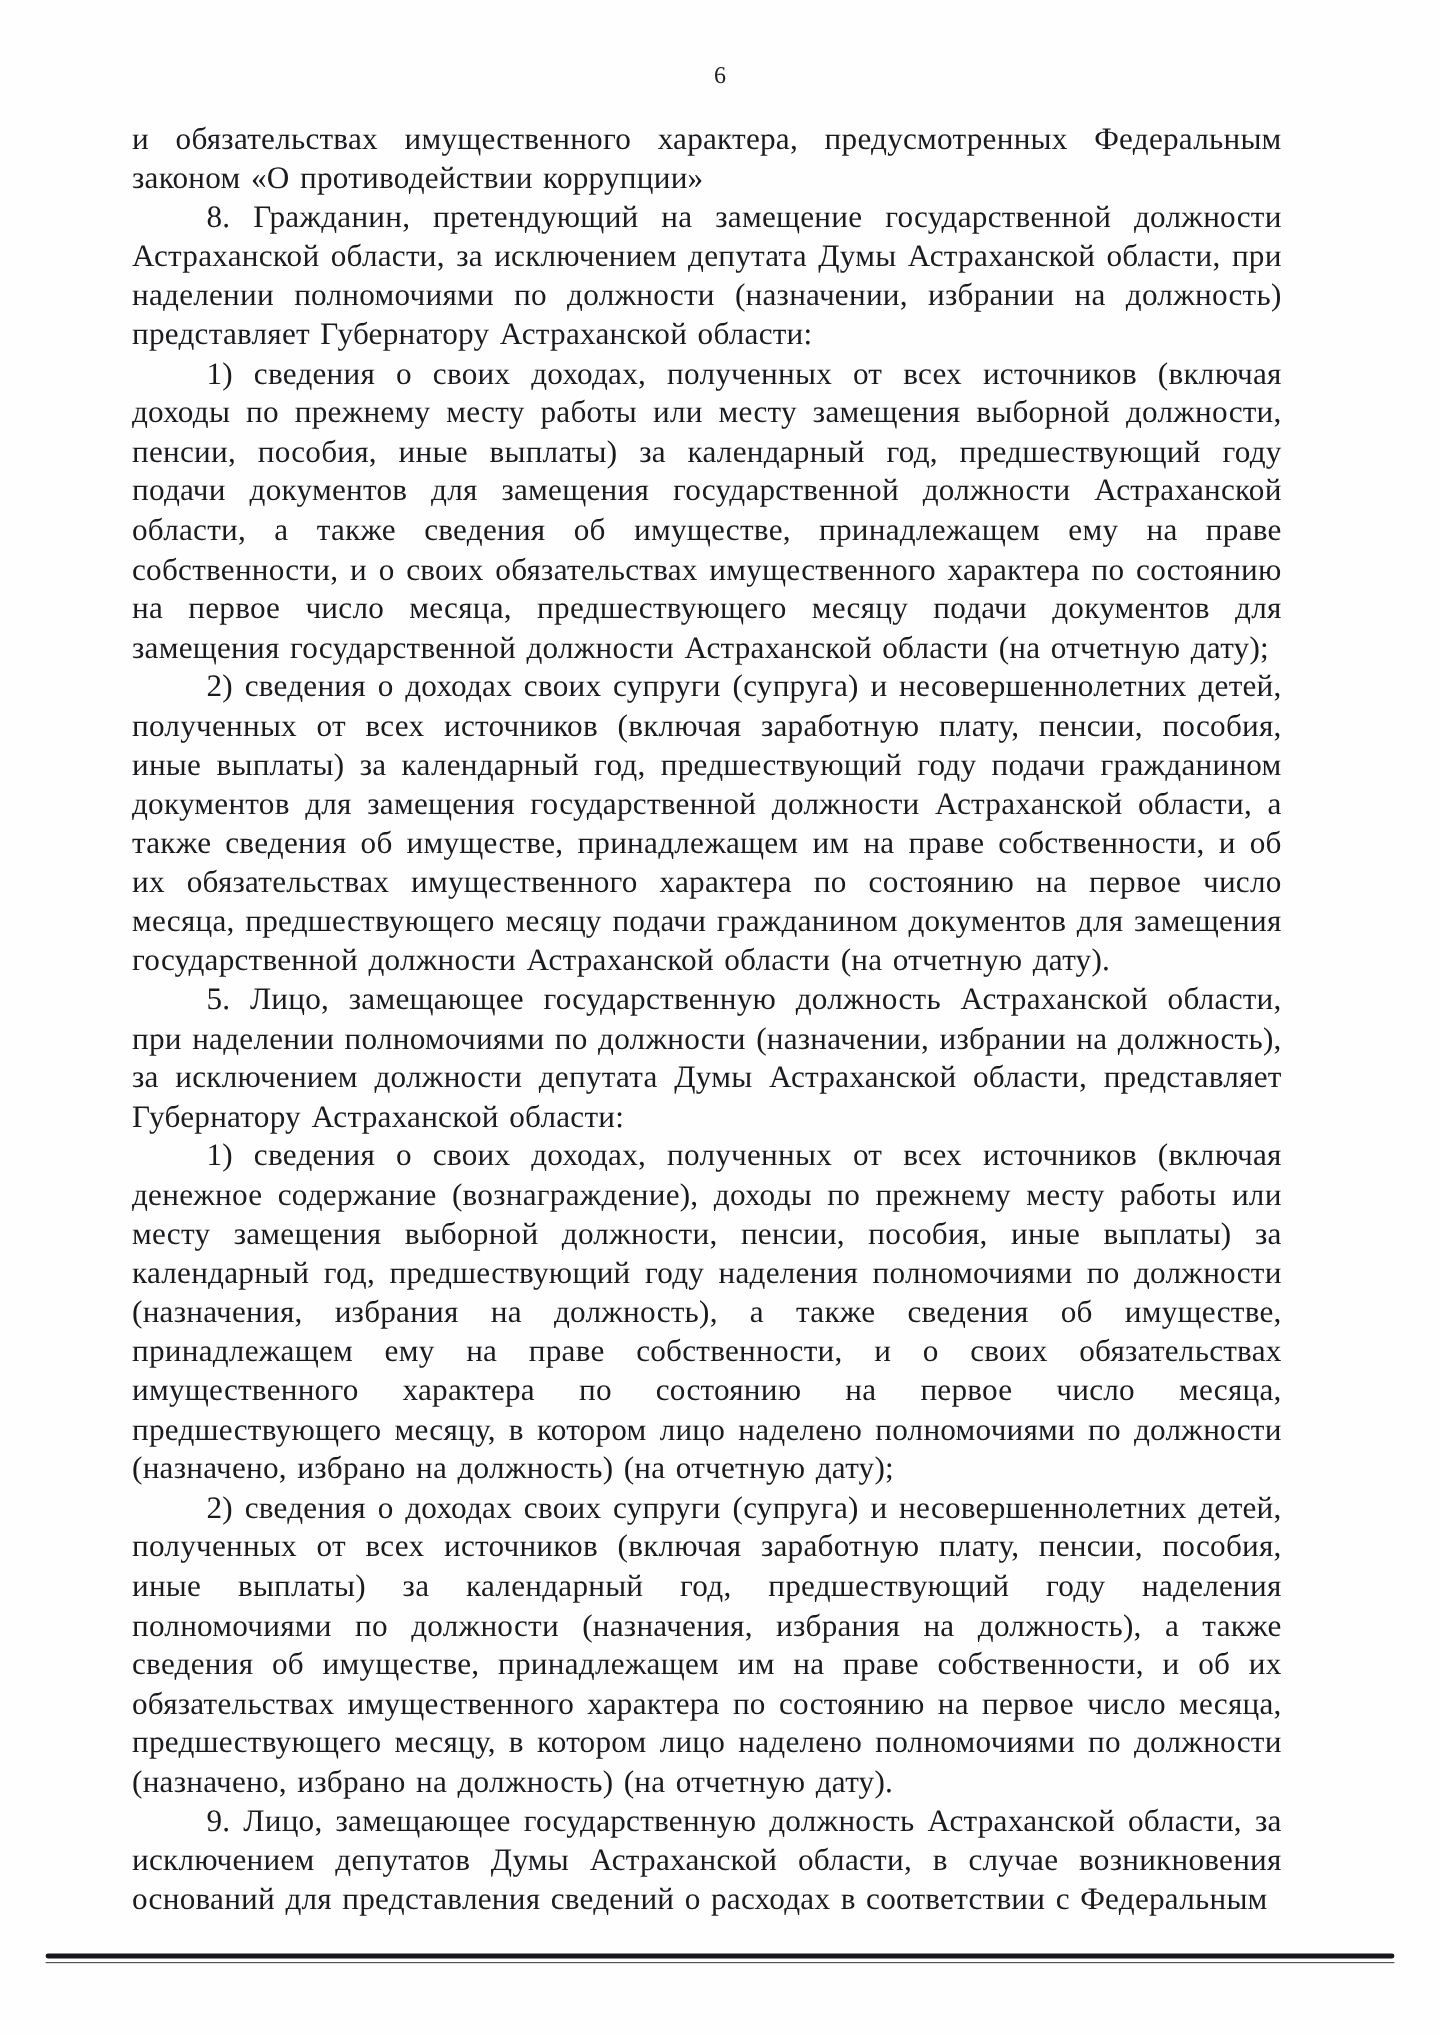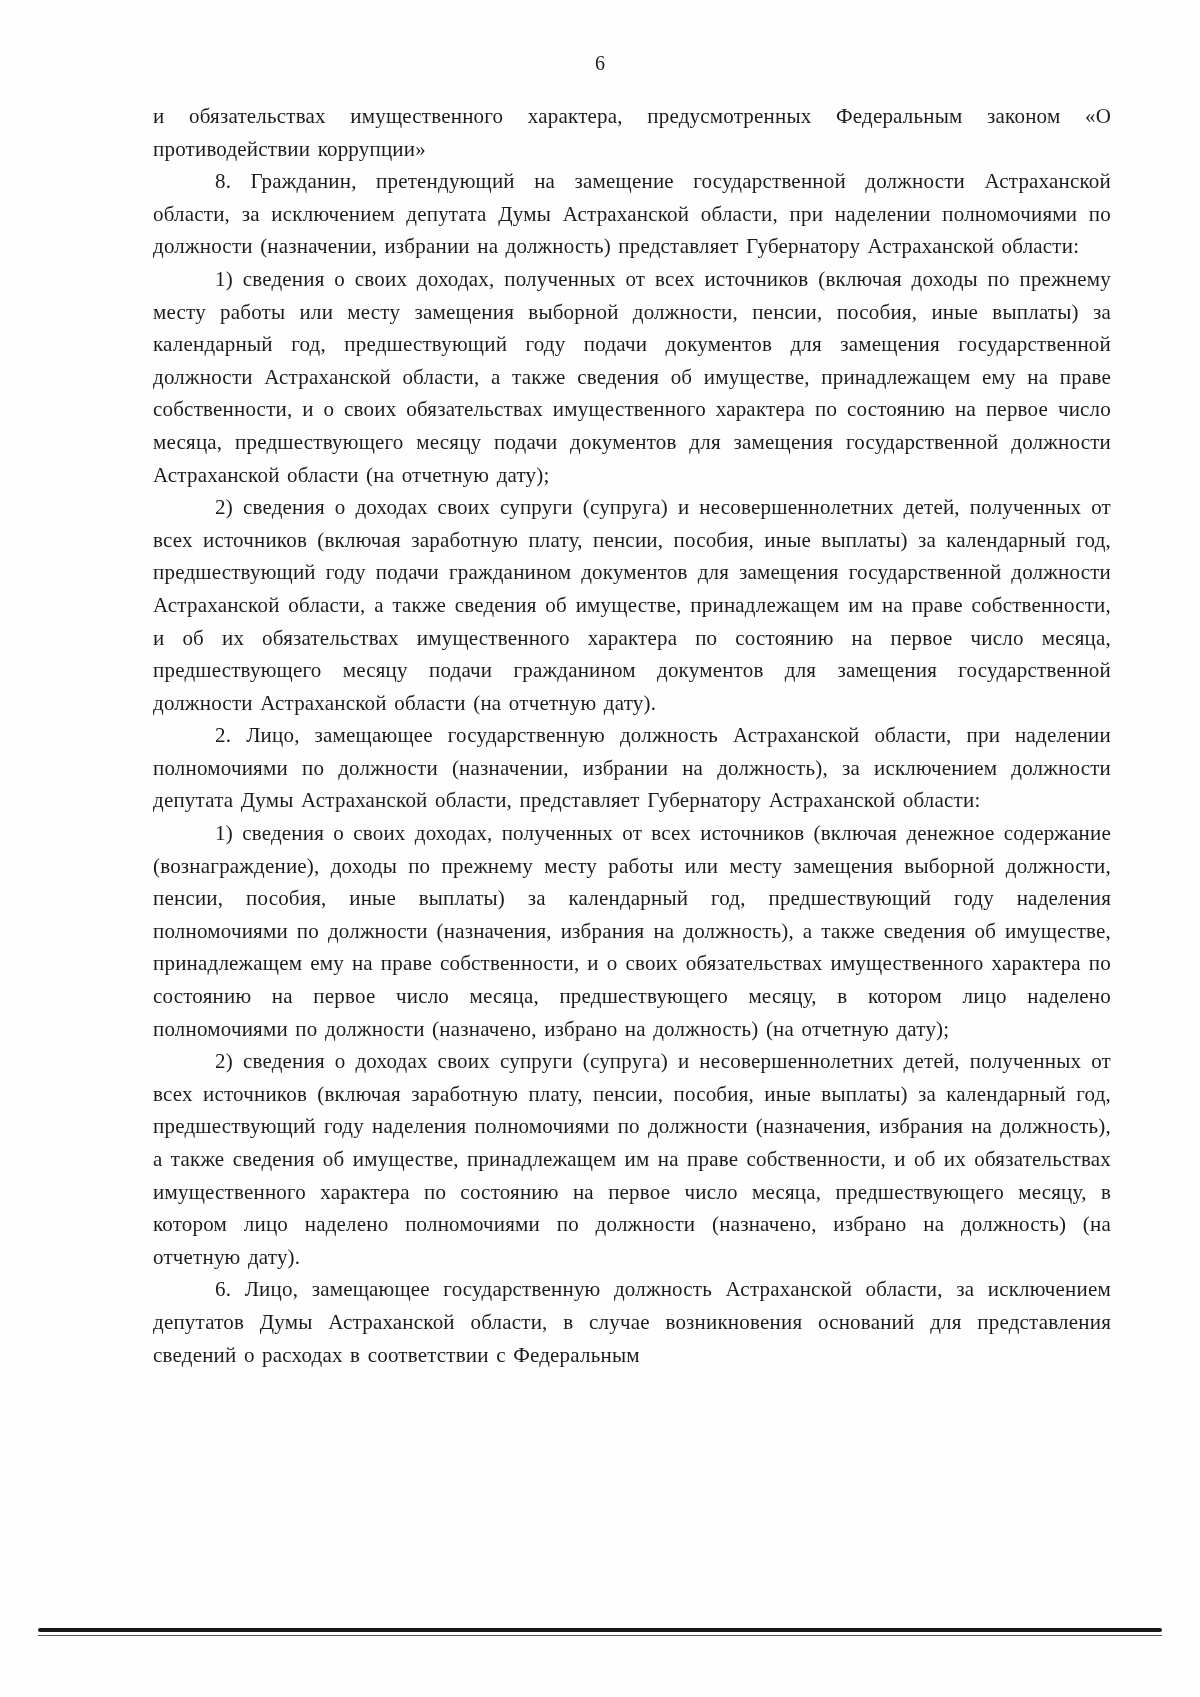--- a/index.html
+++ b/index.html
@@ -25,26 +25,25 @@
     width: 100%;
     text-align: center;
     font-size: 20px;
     color: #222;
   }
   .doc-body {
     position: absolute;
     top: 100px;
     left: 110px;
     width: 958px;
-    font-size: 21px;
+    font-size: 26px;
     line-height: 32.6px;
     text-align: justify;
     letter-spacing: 0.2px;
     word-spacing: 2px;
-    margin-left: 43px;
   }
   .doc-body p {
     margin: 0;
     text-indent: 62px;
   }
   .doc-body p.no-indent {
     text-indent: 0;
   }
   .scan-line {
     position: absolute;
@@ -69,22 +68,22 @@
 
 <div class="page">
 
   <div class="page-number">6</div>
 
   <div class="doc-body">
     <p class="no-indent">и обязательствах имущественного характера, предусмотренных Федеральным законом «О противодействии коррупции»</p>
     <p>8. Гражданин, претендующий на замещение государственной должности Астраханской области, за исключением депутата Думы Астраханской области, при наделении полномочиями по должности (назначении, избрании на должность) представляет Губернатору Астраханской области:</p>
     <p>1) сведения о своих доходах, полученных от всех источников (включая доходы по прежнему месту работы или месту замещения выборной должности, пенсии, пособия, иные выплаты) за календарный год, предшествующий году подачи документов для замещения государственной должности Астраханской области, а также сведения об имуществе, принадлежащем ему на праве собственности, и о своих обязательствах имущественного характера по состоянию на первое число месяца, предшествующего месяцу подачи документов для замещения государственной должности Астраханской области (на отчетную дату);</p>
     <p>2) сведения о доходах своих супруги (супруга) и несовершеннолетних детей, полученных от всех источников (включая заработную плату, пенсии, пособия, иные выплаты) за календарный год, предшествующий году подачи гражданином документов для замещения государственной должности Астраханской области, а также сведения об имуществе, принадлежащем им на праве собственности, и об их обязательствах имущественного характера по состоянию на первое число месяца, предшествующего месяцу подачи гражданином документов для замещения государственной должности Астраханской области (на отчетную дату).</p>
-    <p>2. Лицо, замещающее государственную должность Астраханской области, при наделении полномочиями по должности (назначении, избрании на должность), за исключением должности депутата Думы Астраханской области, представляет Губернатору Астраханской области:</p>
+    <p>5. Лицо, замещающее государственную должность Астраханской области, при наделении полномочиями по должности (назначении, избрании на должность), за исключением должности депутата Думы Астраханской области, представляет Губернатору Астраханской области:</p>
     <p>1) сведения о своих доходах, полученных от всех источников (включая денежное содержание (вознаграждение), доходы по прежнему месту работы или месту замещения выборной должности, пенсии, пособия, иные выплаты) за календарный год, предшествующий году наделения полномочиями по должности (назначения, избрания на должность), а также сведения об имуществе, принадлежащем ему на праве собственности, и о своих обязательствах имущественного характера по состоянию на первое число месяца, предшествующего месяцу, в котором лицо наделено полномочиями по должности (назначено, избрано на должность) (на отчетную дату);</p>
     <p>2) сведения о доходах своих супруги (супруга) и несовершеннолетних детей, полученных от всех источников (включая заработную плату, пенсии, пособия, иные выплаты) за календарный год, предшествующий году наделения полномочиями по должности (назначения, избрания на должность), а также сведения об имуществе, принадлежащем им на праве собственности, и об их обязательствах имущественного характера по состоянию на первое число месяца, предшествующего месяцу, в котором лицо наделено полномочиями по должности (назначено, избрано на должность) (на отчетную дату).</p>
-    <p>6. Лицо, замещающее государственную должность Астраханской области, за исключением депутатов Думы Астраханской области, в случае возникновения оснований для представления сведений о расходах в соответствии с Федеральным</p>
+    <p>9. Лицо, замещающее государственную должность Астраханской области, за исключением депутатов Думы Астраханской области, в случае возникновения оснований для представления сведений о расходах в соответствии с Федеральным</p>
   </div>
 
   <div class="scan-line"></div>
   <div class="scan-line-2"></div>
 
 </div>
 
 </body></html>

